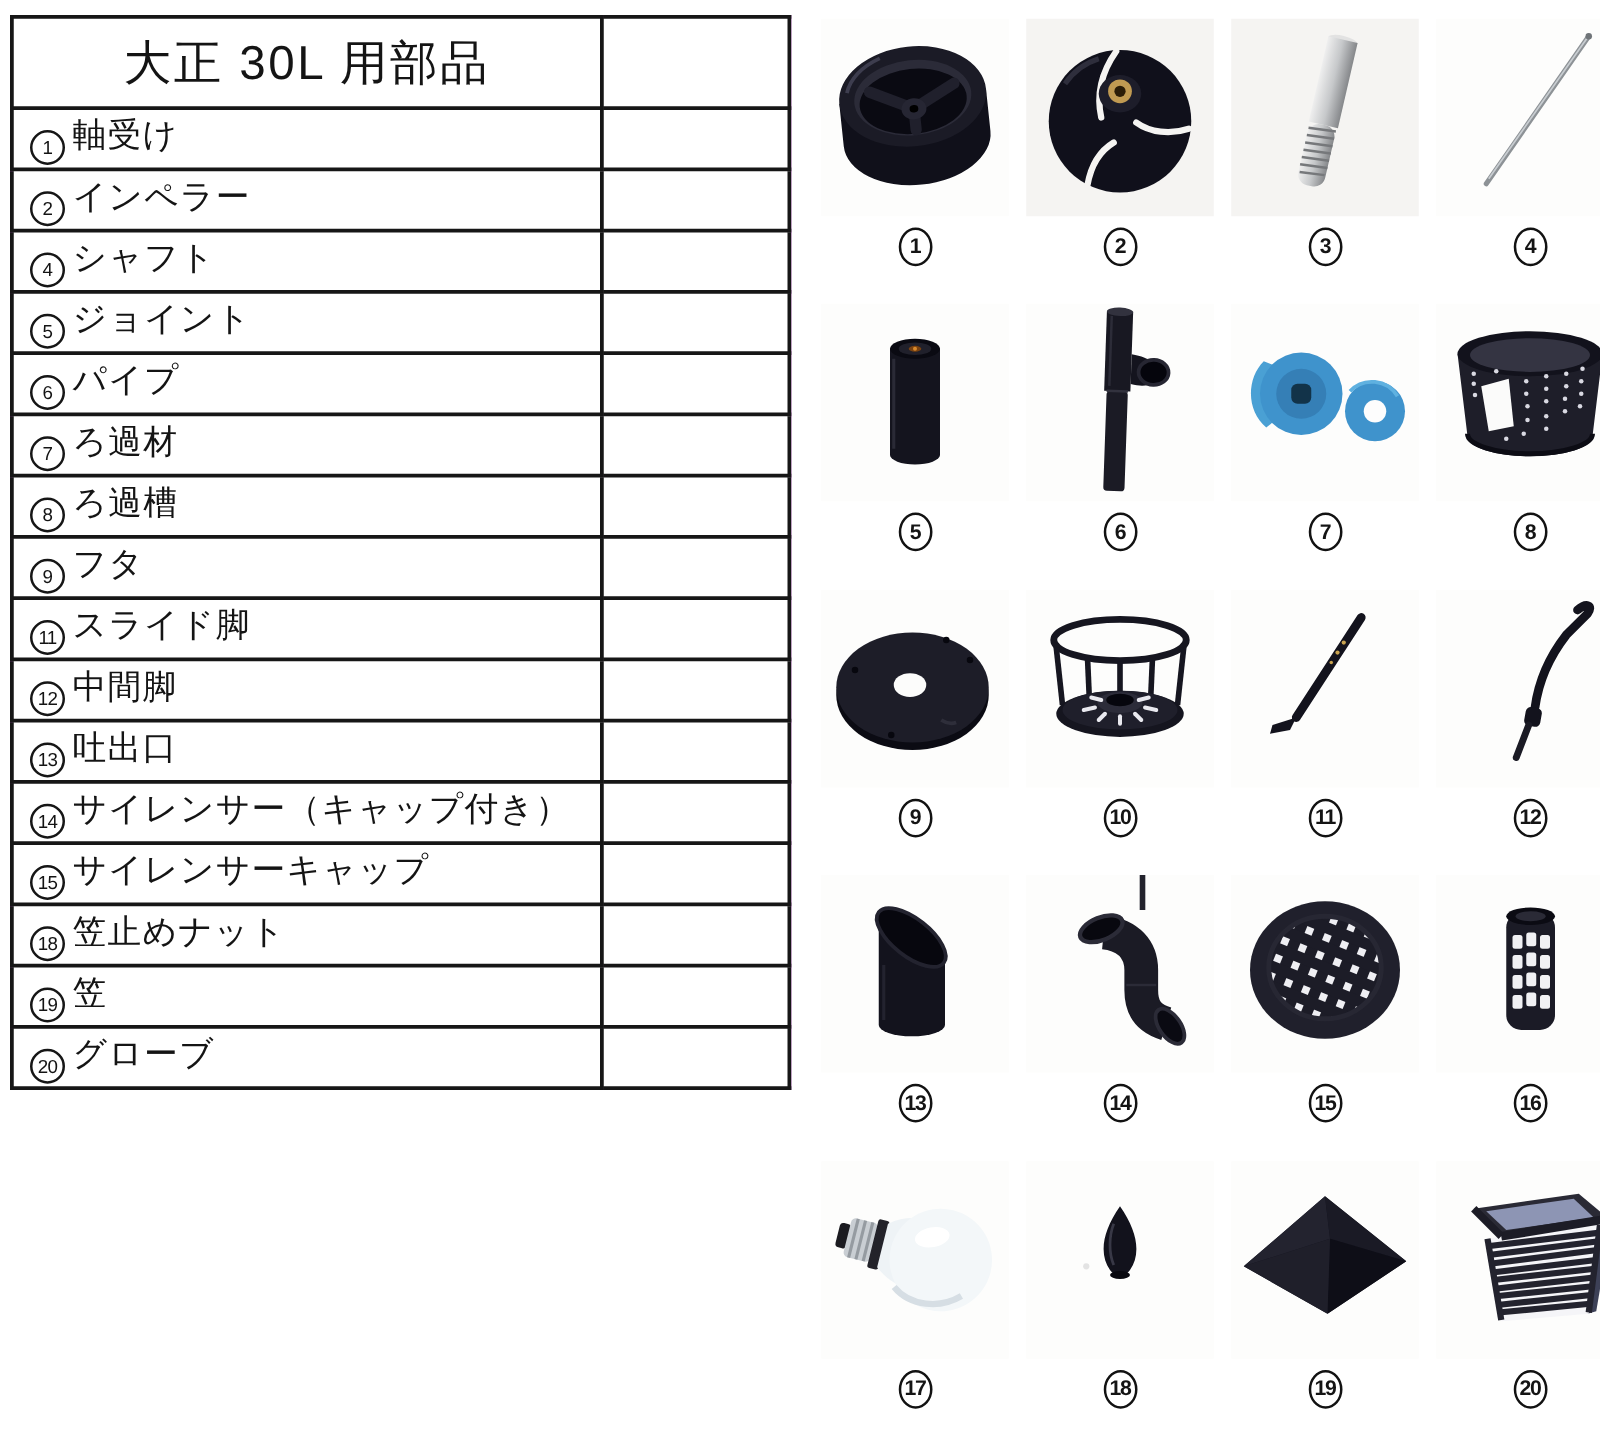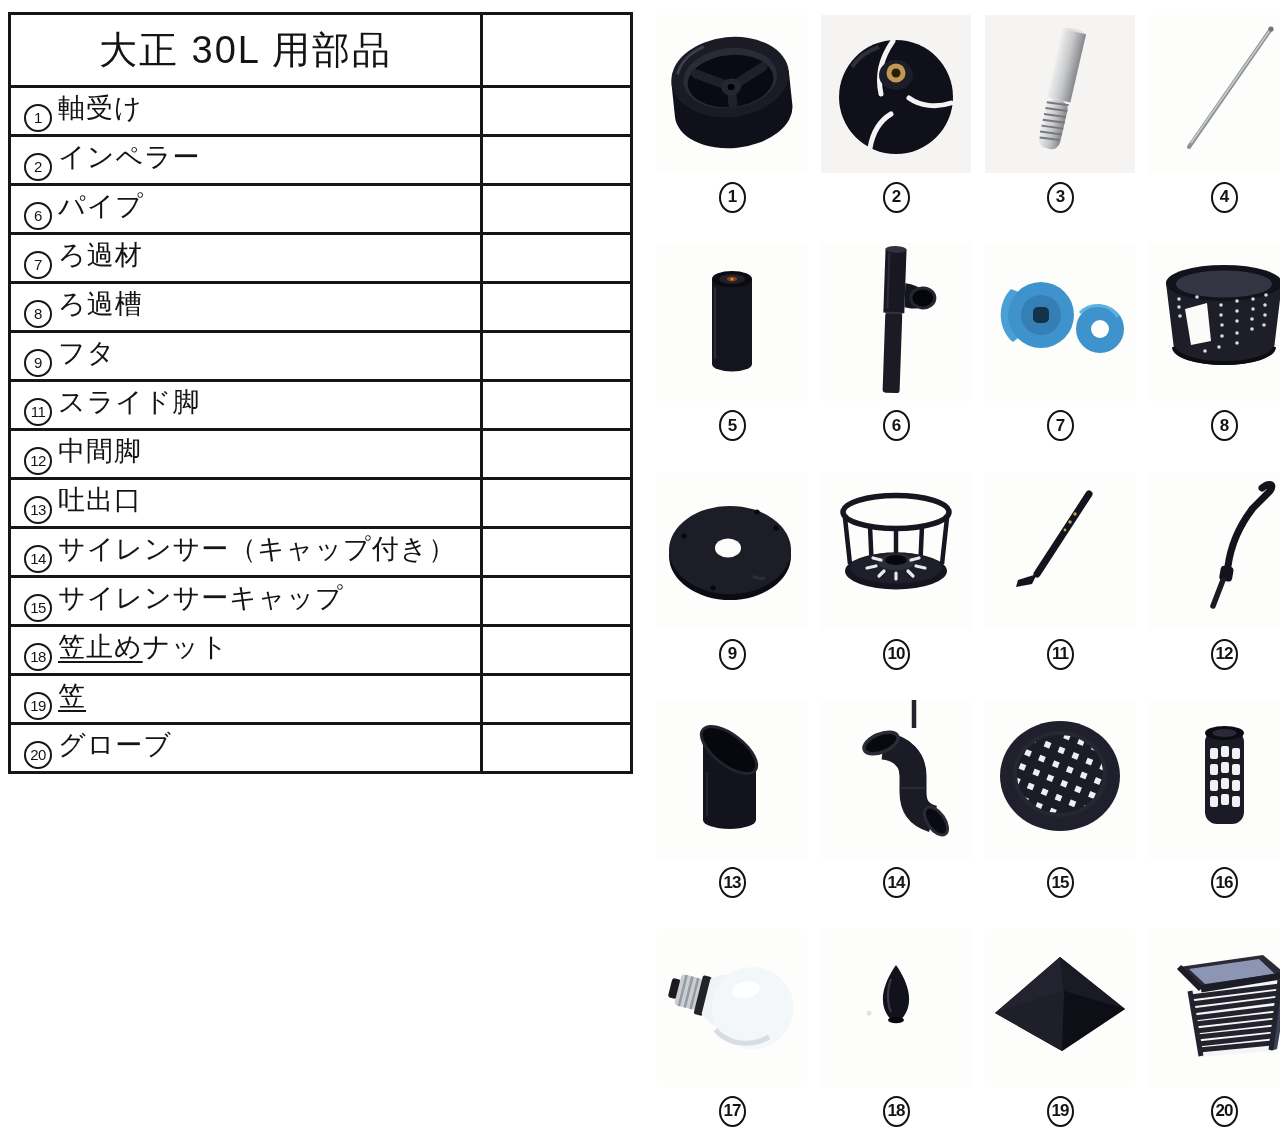--- a/index.html
+++ b/index.html
@@ -14,21 +14,21 @@
   td.cell-blank { width:150px; }
   tr.hrow { height:73px; }
   tr.hrow td.cell-title { text-align:center; font-size:38px; font-weight:500; letter-spacing:2px; padding-left:0; }
   tr.prow { height:49px; }
 
   .cnum { display:inline-flex; align-items:center; justify-content:center;
       width:28px; height:28px; border:2px solid #161616; border-radius:50%;
       font-size:15px; font-weight:500; letter-spacing:-0.5px; margin-right:6px;
       vertical-align:-6px; flex:none; }
   .lblwrap { display:inline;text-align:right; }
-  .ul { text-decoration:underline; text-decoration-thickness:2px; text-underline-offset:5px; }
+  .ul { text-decoration-thickness:2px; text-underline-offset:5px; }
 
   
   .gallery { position:absolute; left:650px; top:0; width:656px; height:1143px;
       display:grid; grid-template-columns:repeat(4,164px); grid-auto-rows:228.6px; }
   .gcell { display:flex; flex-direction:column; align-items:center; justify-content:flex-end;
       padding-bottom:16px; }
   .photo { width:150px; height:158px; display:flex; align-items:center; justify-content:center;
       margin-bottom:9px; background:#fdfdfc; }
   .photo.bg-grey { background:#f5f4f2; }
   .photo svg { width:100%; height:100%; display:block; }
@@ -44,20 +44,28 @@
       <tr class="hrow">
     <td class="cell-label cell-title">大正 30L 用部品</td>
     <td class="cell-blank"></td>
   </tr>
   <tr class="prow">
         <td class="cell-label"><span class="cnum">1</span><span class="lblwrap"><span class="ul"></span><span>軸受け</span></span></td>
         <td class="cell-blank"></td>
       </tr>
   <tr class="prow">
         <td class="cell-label"><span class="cnum">2</span><span class="lblwrap"><span class="ul"></span><span>インペラー</span></span></td>
+        <td class="cell-blank"></td>
+      </tr>
+  <tr class="prow">
+        <td class="cell-label"><span class="cnum">4</span><span class="lblwrap"><span class="ul"></span><span>シャフト</span></span></td>
+        <td class="cell-blank"></td>
+      </tr>
+  <tr class="prow">
+        <td class="cell-label"><span class="cnum">5</span><span class="lblwrap"><span class="ul"></span><span>ジョイント</span></span></td>
         <td class="cell-blank"></td>
       </tr>
   <tr class="prow">
         <td class="cell-label"><span class="cnum">6</span><span class="lblwrap"><span class="ul"></span><span>パイプ</span></span></td>
         <td class="cell-blank"></td>
       </tr>
   <tr class="prow">
         <td class="cell-label"><span class="cnum">7</span><span class="lblwrap"><span class="ul"></span><span>ろ過材</span></span></td>
         <td class="cell-blank"></td>
       </tr>

